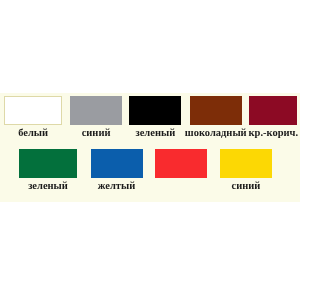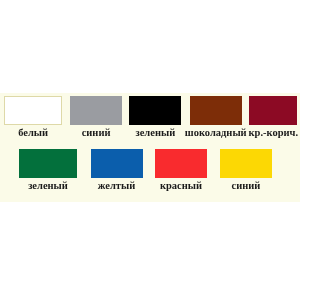--- a/index.html
+++ b/index.html
@@ -102,21 +102,20 @@
         <div class="swatch-cell" style="width: 72px;">
           <div class="swatch" style="background: rgb(3, 112, 60); width: 58px;"></div>
           <div class="swatch-label">зеленый</div>
         </div>
         <div class="swatch-cell" style="width: 65px;">
           <div class="swatch" style="background: rgb(11, 94, 172); width: 52px;"></div>
           <div class="swatch-label">желтый</div>
         </div>
         <div class="swatch-cell" style="width: 64px;">
           <div class="swatch" style="background: rgb(249, 43, 46); width: 52px;"></div>
-          <div class="swatch-label">красный</div>
         </div>
         <div class="swatch-cell" style="width: 66px;">
           <div class="swatch" style="background: rgb(252, 216, 4); width: 52px;"></div>
           <div class="swatch-label">синий</div>
         </div>
       </div>
 
   </div>
 </div>
 

